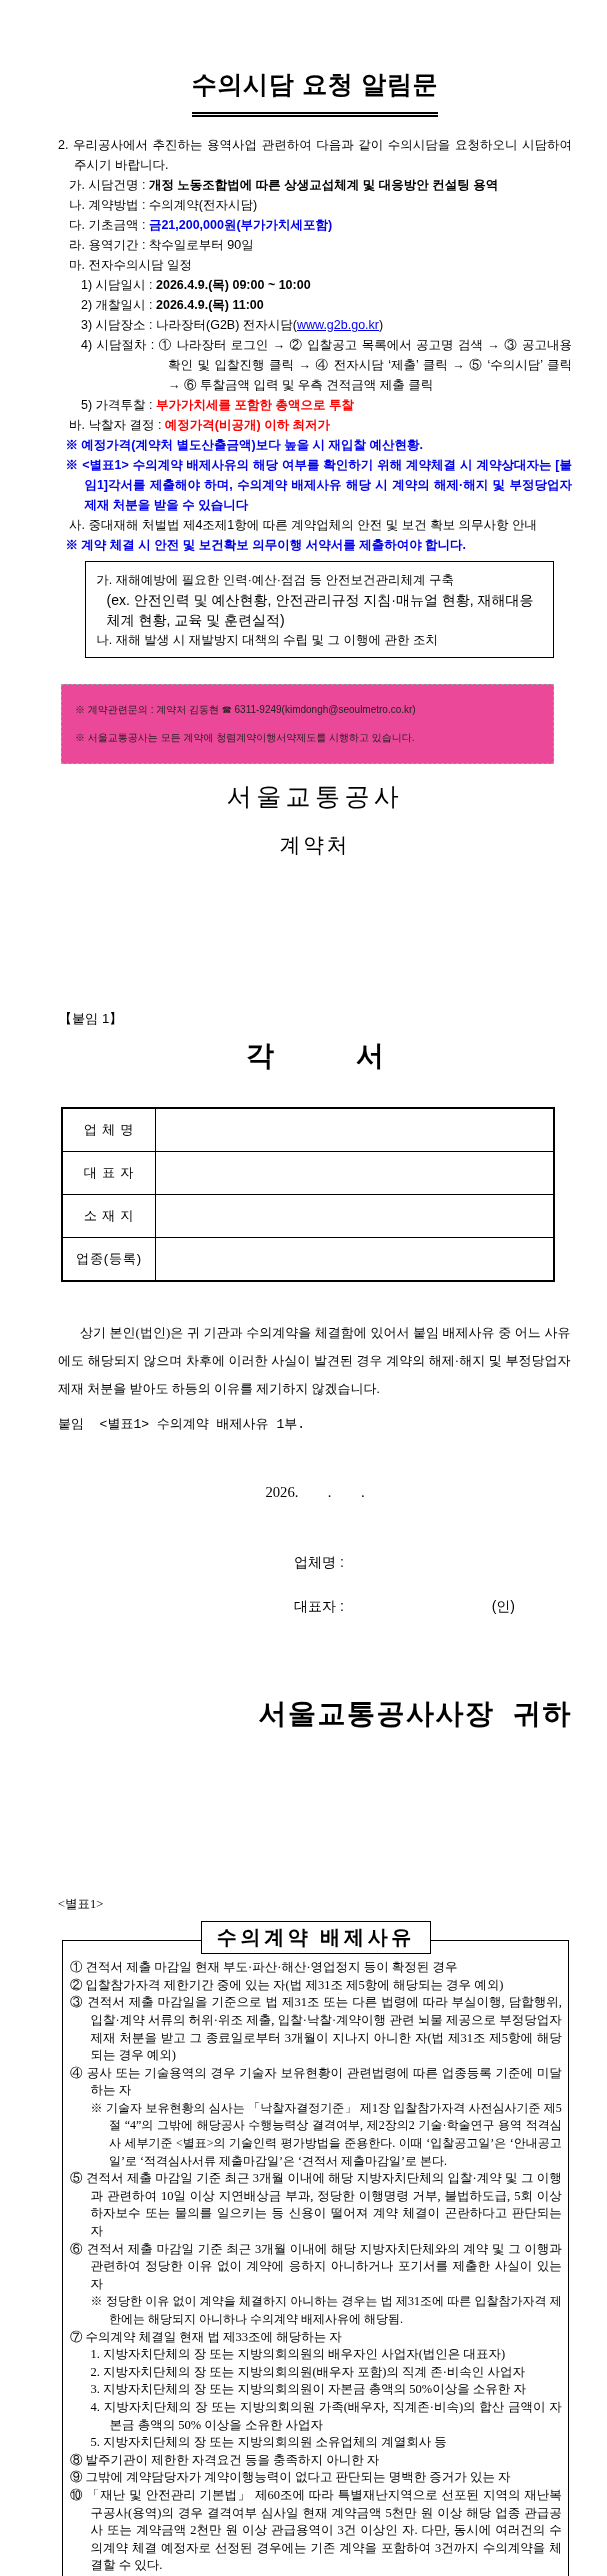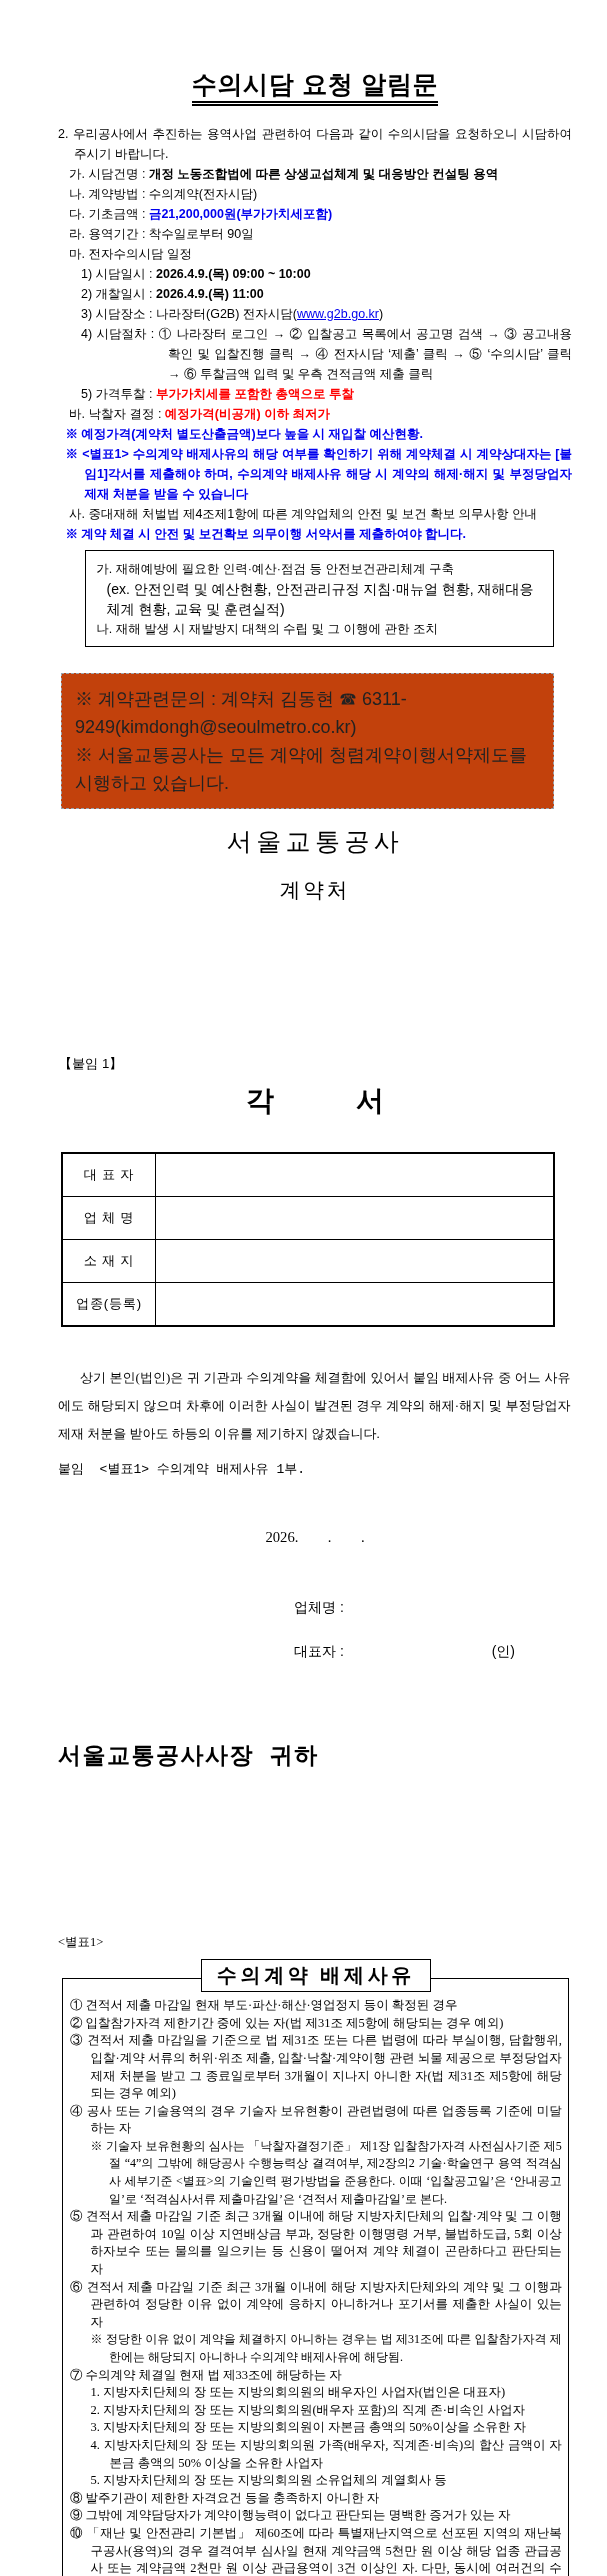--- a/index.html
+++ b/index.html
@@ -1,54 +1,54 @@
 <!DOCTYPE html>
 <html style="font-size:11.8px"><head>
 <meta charset="utf-8">
 <style>
   html,body{margin:0;padding:0;background:#ffffff;}
   .page{position:relative;width:607px;height:2576px;margin:0 auto;background:#fff;
         font-family:"Liberation Sans",sans-serif;color:#000;overflow:hidden;
         padding:0 35px 0 58px;box-sizing:border-box;}
   .doc-title{margin:68px auto 0;width:fit-content;font-size:25px;font-weight:bold;
-             letter-spacing:0.7px;border-bottom:5.9px double #000;padding-bottom:0;}
+             letter-spacing:0.7px;border-bottom:5.9px double #000;padding-bottom:11px;}
   .notice{margin-top:17.6px;font-size:12.5px;line-height:20px;}
   .ln{text-align:justify;}
   .lv0{padding-left:16px;text-indent:-16px;}
   .lv1{margin-left:11px;}
   .lv2{margin-left:23px;}
   .lv2-hang{margin-left:23px;padding-left:87px;text-indent:-87px;}
   .note{margin-left:7.4px;padding-left:19px;text-indent:-19px;color:#0000ee;font-weight:bold;}
   .b{font-weight:bold;}
   .blue{color:#0000ee;font-weight:bold;}
   .red{color:#ff0000;font-weight:bold;}
   .g2b-link{color:#0000ee;text-decoration:underline;cursor:pointer;}
   .safety-box{margin:6.6px 17.6px 0 27px;border:1.5px solid #000;padding:7.4px 10.3px;
               font-size:12.5px;line-height:20px;}
   .safety-ex{font-size:14px;margin-left:10.3px;}
-  .contact-box{margin:26.5px 17.6px 0 2.9px;background:#c2410c;border:0.7px dashed #9aa4ae;
-               padding:11px 13.2px;font-size:18px;line-height:28px;color:#222;}
+  .contact-box{margin:26.5px 17.6px 0 2.9px;background:#ec4899;border:0.7px dashed #9aa4ae;
+               padding:11px 13.2px;font-size:10px;line-height:28px;color:#222;}
   .org-title{margin-top:16px;text-align:center;font-size:25px;letter-spacing:4.4px;}
   .dept-title{margin-top:17.6px;text-align:center;font-size:20.6px;letter-spacing:2.9px;}
   .attach-label{margin-top:151px;margin-left:0.7px;font-size:13.2px;}
   .pledge-title{margin-top:8.8px;display:flex;justify-content:center;gap:82px;
                 font-size:28px;font-weight:bold;}
   .pledge-table{margin:32px 0 0 2.9px;border-collapse:collapse;width:494px;
                 border:2.2px solid #000;}
   .pledge-table td{border:0.7px solid #000;height:40px;font-size:13.2px;}
   .pledge-table td.lbl{width:90px;text-align:center;letter-spacing:0.7px;}
   .serif{font-family:"Liberation Serif",serif;}
   .pledge-para{margin:37px 1.5px 0 0;font-size:13px;line-height:28px;text-align:justify;
                text-indent:22px;}
   .attach-line{margin-top:11.8px;font-size:13px;white-space:pre-wrap;font-family:Liberation Mono, monospace;}
   .date-line{margin-top:51px;text-align:center;font-size:14.7px;white-space:pre;}
   .sign-block{margin-top:53px;margin-left:236px;font-size:14px;}
   .sign-row{display:flex;width:221px;justify-content:space-between;}
   .sign-row + .sign-row{margin-top:26.5px;}
-  .recipient{margin-top:79px;text-align:left;font-size:23px;font-weight:bold;
+  .recipient{margin-top:79px;text-align:right;font-size:28px;font-weight:bold;
              white-space:pre-wrap;letter-spacing:1.5px;}
   .annex-label{margin-top:163px;font-size:12.5px;}
   .annex-box{position:relative;margin:26.5px 0 0 4.4px;width:507px;border:1.5px solid #000;
              padding:0 6.6px 5.9px 6.6px;box-sizing:border-box;}
   .annex-title{width:fit-content;margin:-20px auto 5.1px;background:#fff;border:1.5px solid #000;
                padding:2.2px 14.7px;font-size:20px;font-weight:bold;letter-spacing:3.7px;
                text-align:right;}
   .annex-list{font-size:12.5px;line-height:17.6px;}
   .annex-item{padding-left:20.6px;text-indent:-20.6px;text-align:justify;}
   .annex-note{margin-left:20.6px;padding-left:18.4px;text-indent:-18.4px;font-size:12px;
@@ -98,25 +98,25 @@
   <div class="attach-label">【붙임 1】</div>
 
   <div class="pledge-title">
     <span>각</span>
     <span>서</span>
   </div>
 
   <table class="pledge-table">
     <tbody>
       <tr>
-        <td class="lbl">대 표 자</td>
+        <td class="lbl">업 체 명</td>
         <td></td>
       </tr>
       <tr>
-        <td class="lbl">업 체 명</td>
+        <td class="lbl">대 표 자</td>
         <td></td>
       </tr>
       <tr>
         <td class="lbl">소 재 지</td>
         <td></td>
       </tr>
       <tr>
         <td class="lbl">업종(등록)</td>
         <td></td>
       </tr>

